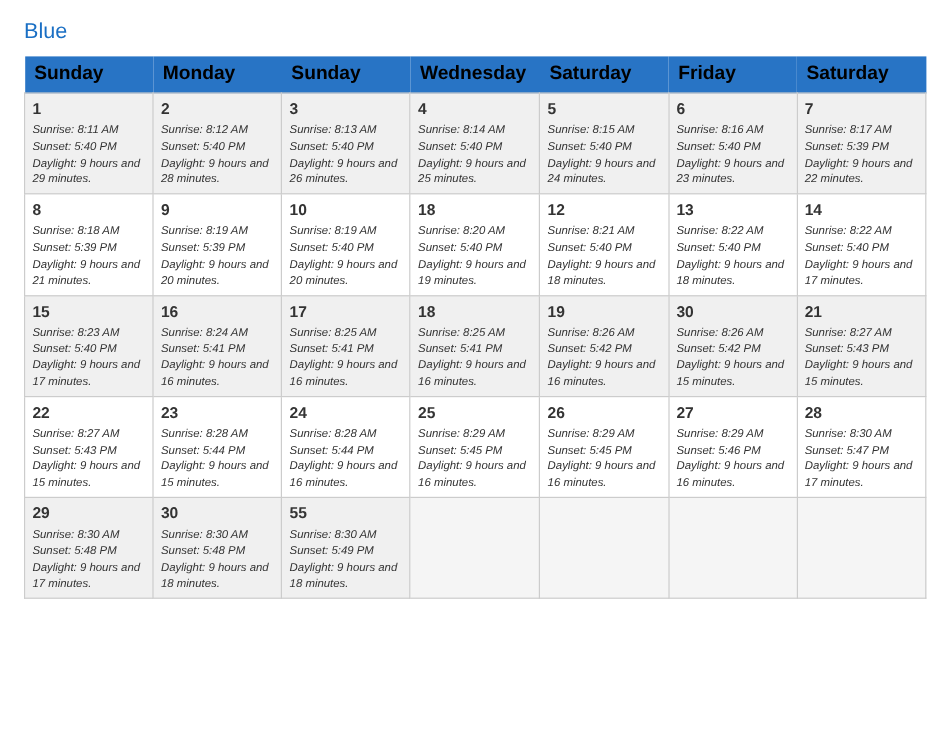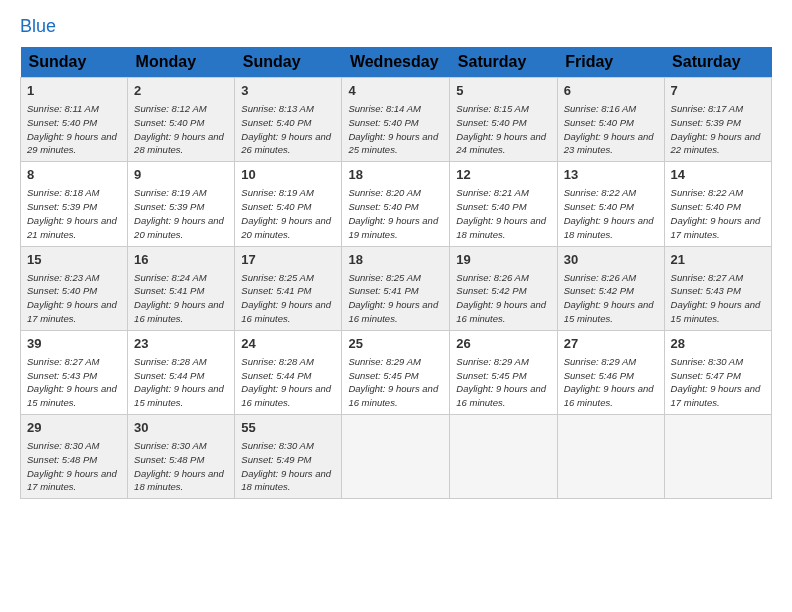--- a/index.html
+++ b/index.html
@@ -196,21 +196,21 @@
           <span class="day-number">30</span>
           <div class="day-info">Sunrise: 8:26 AM<br>Sunset: 5:42 PM<br>Daylight: 9 hours and 15 minutes.</div>
         </td>
         <td>
           <span class="day-number">21</span>
           <div class="day-info">Sunrise: 8:27 AM<br>Sunset: 5:43 PM<br>Daylight: 9 hours and 15 minutes.</div>
         </td>
       </tr>
       <tr class="row-white">
         <td>
-          <span class="day-number">39</span>
+          <span class="day-number">22</span>
           <div class="day-info">Sunrise: 8:27 AM<br>Sunset: 5:43 PM<br>Daylight: 9 hours and 15 minutes.</div>
         </td>
         <td>
           <span class="day-number">23</span>
           <div class="day-info">Sunrise: 8:28 AM<br>Sunset: 5:44 PM<br>Daylight: 9 hours and 15 minutes.</div>
         </td>
         <td>
           <span class="day-number">24</span>
           <div class="day-info">Sunrise: 8:28 AM<br>Sunset: 5:44 PM<br>Daylight: 9 hours and 16 minutes.</div>
         </td>

